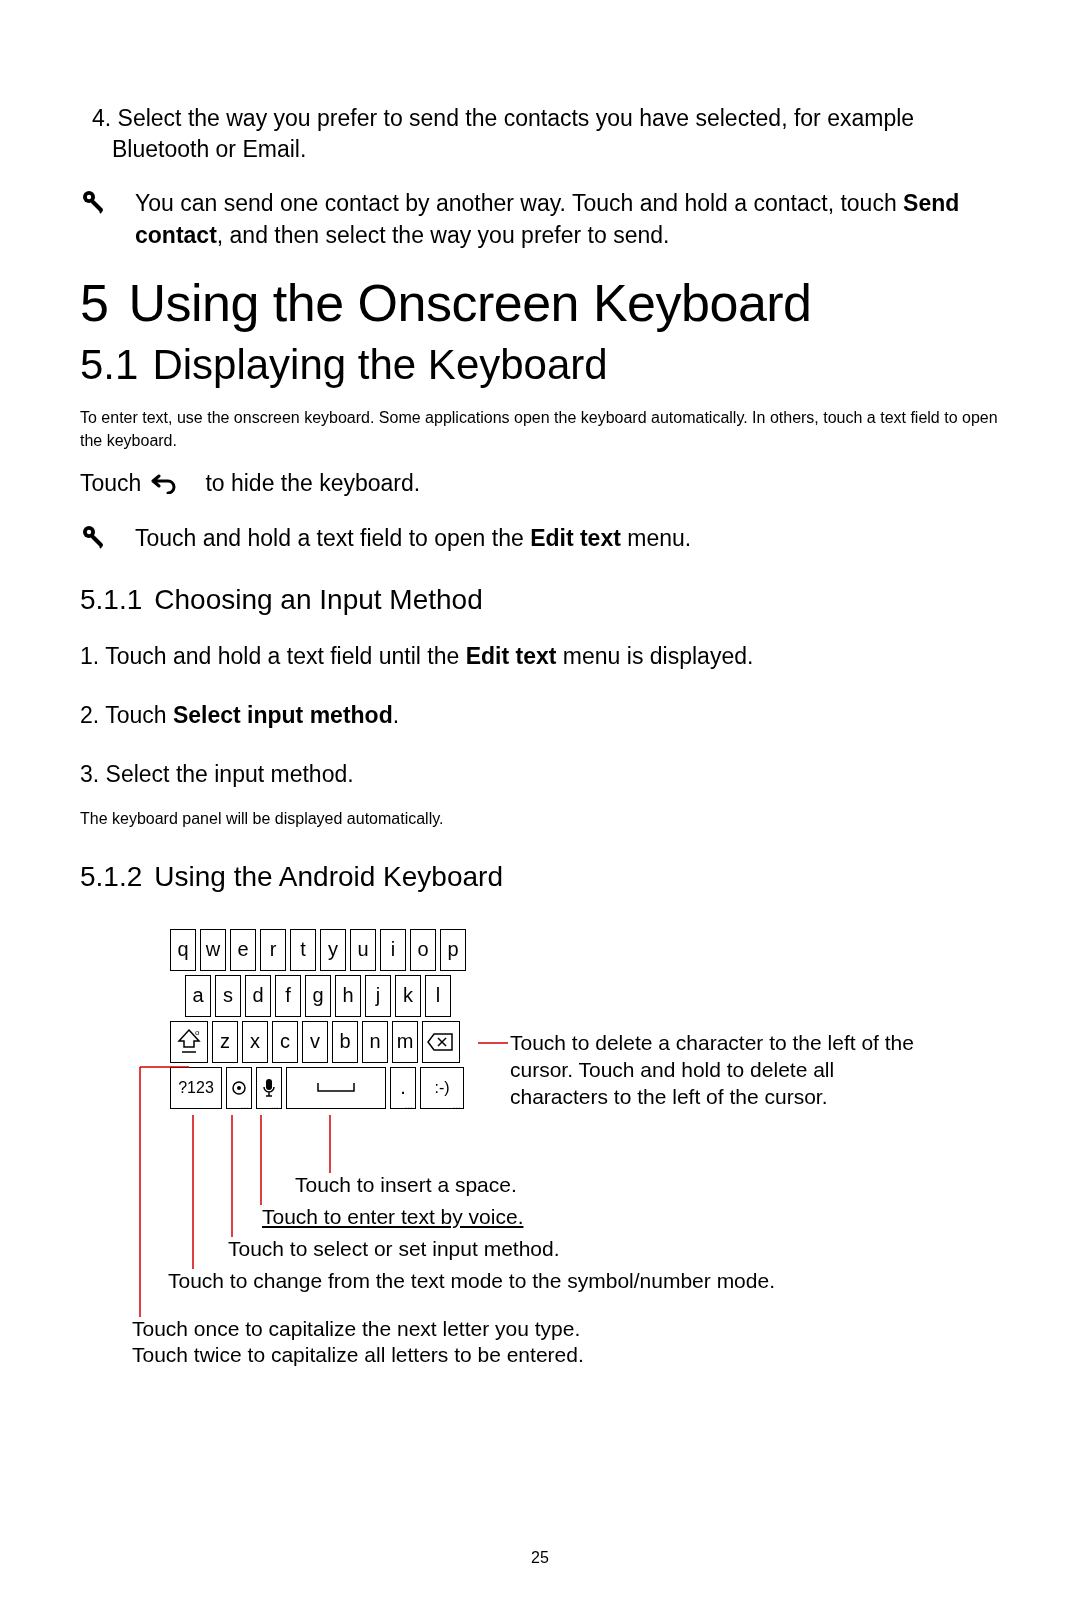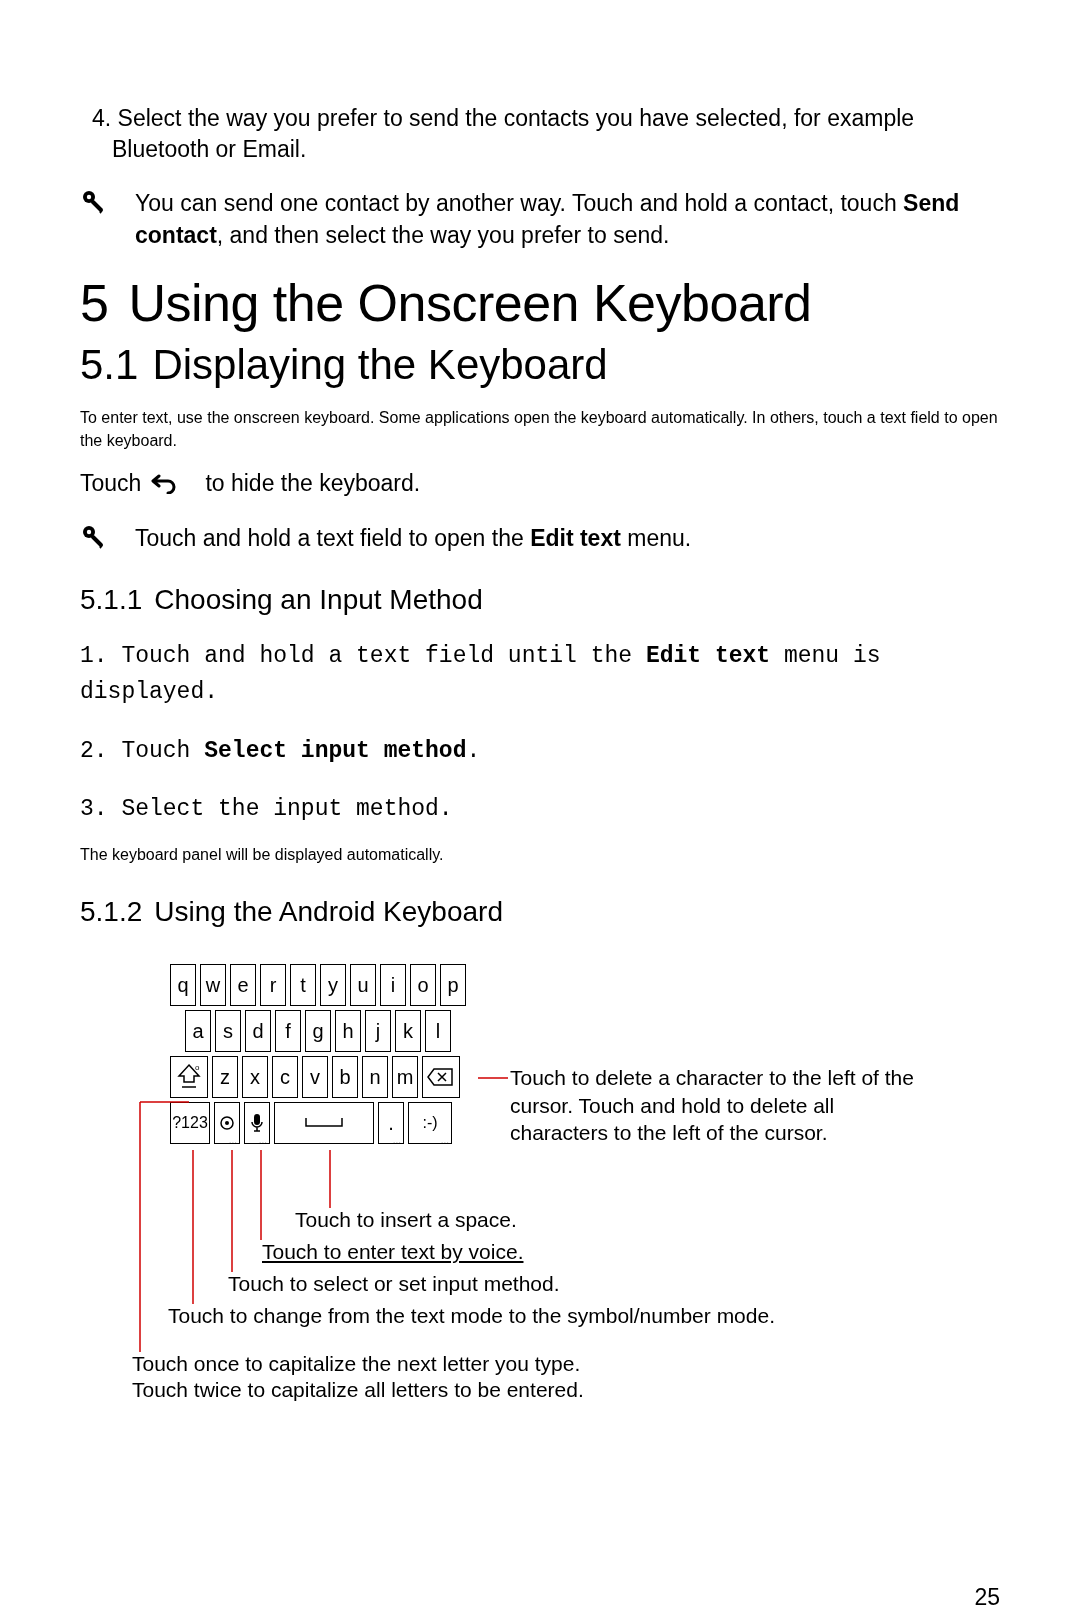--- a/index.html
+++ b/index.html
@@ -67,21 +67,20 @@
   h3.subsection {
     font-size: 28px;
     font-weight: normal;
     margin: 30px 0 18px 0;
   }
   h3.subsection .num { margin-right: 12px; }
   .step {
     font-size: 23px;
     line-height: 1.55;
     margin-bottom: 4px;
-    font-family: Liberation Mono, monospace;
   }
 
   
   .kb-wrap {
     margin-top: 36px;
     position: relative;
     height: 580px;
   }
   .kb {
     position: absolute;
@@ -121,22 +120,22 @@
     font-size: 21px;
     line-height: 1.3;
     width: 420px;
   }
   .ann-line {
     font-size: 21px;
     position: absolute;
     white-space: nowrap;
   }
   .page-num {
-    text-align: right;
-    font-size: 23px;
+    text-align: center;
+    font-size: 16px;
     margin-top: 40px;
   }
   b { font-weight: bold; }
   svg.leader { position:absolute; pointer-events:none; }
 </style>
 </head>
 <body>
 
 <div class="page">
 
@@ -254,21 +253,21 @@
           </div>
         <div class="key del" style="width:38px;">
           <svg width="30" height="20" viewBox="0 0 30 20">
             <path d="M8 2 H26 V18 H8 L2 10 Z" fill="none" stroke="#000" stroke-width="1.5"></path>
             <path d="M12 6 L20 14 M20 6 L12 14" stroke="#000" stroke-width="1.5"></path>
           </svg>
         </div>
       </div>
 
       <div class="kb-row">
-        <div class="key" style="width:40px;font-size:16px;">?123</div>
+        <div class="key" style="width:52px;font-size:16px;">?123</div>
         <div class="key gear sub" style="width:26px;">
           <svg width="18" height="18" viewBox="0 0 18 18">
               <circle cx="9" cy="9" r="6" fill="none" stroke="#000" stroke-width="1.5"></circle>
               <circle cx="9" cy="9" r="2" fill="#000"></circle>
             </svg>
         </div>
         <div class="key mic sub" style="width:26px;">
           <svg width="14" height="20" viewBox="0 0 14 20">
               <rect x="4" y="1" width="6" height="11" rx="3" fill="#000"></rect>
               <path d="M2 9 A5 5 0 0 0 12 9 M7 14 V18 M4 18 H10" fill="none" stroke="#000" stroke-width="1.5"></path>

